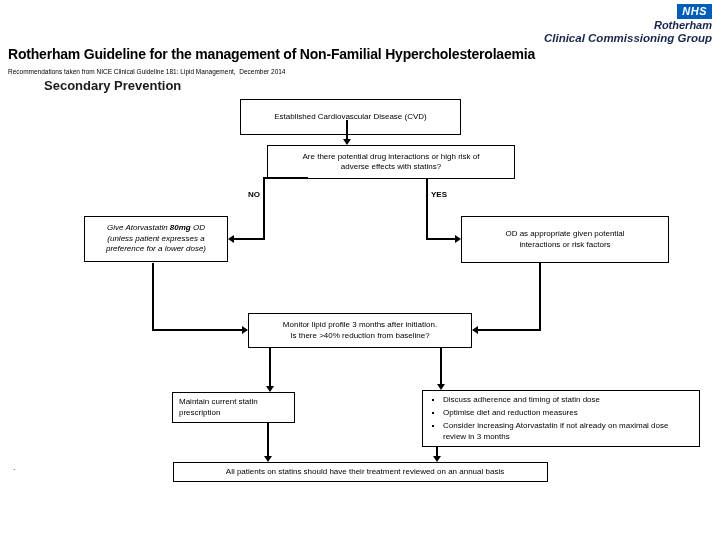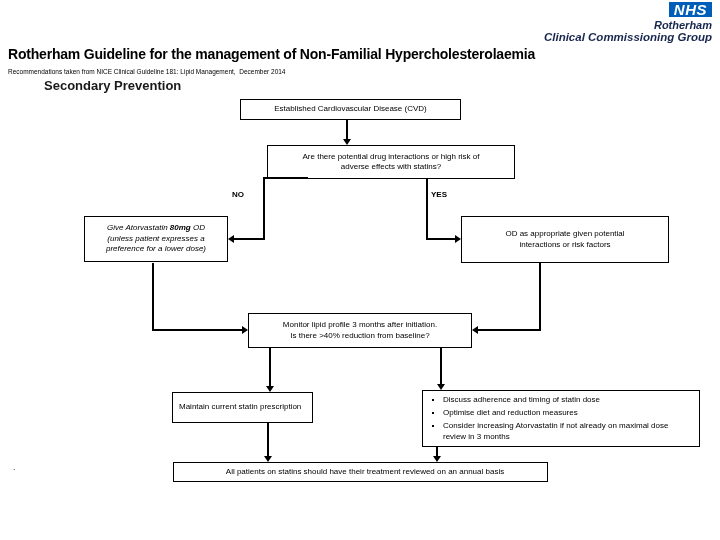--- a/index.html
+++ b/index.html
@@ -4,21 +4,21 @@
 <style>
   html,body{margin:0;padding:0;background:#fff;}
   #page{
     position:relative;width:720px;height:540px;background:#ffffff;
     font-family:"Liberation Sans",sans-serif;color:#000;overflow:hidden;
   }
   
   #logo-block{position:absolute;left:430px;top:2px;width:282px;text-align:right;line-height:1.05;}
   .nhs-badge{
     display:inline-block;background:#005EB8;color:#fff;font-weight:bold;font-style:italic;
-    font-size:15px;line-height:15px;height:15px;padding:0 5px;letter-spacing:.5px;
+    font-size:11px;line-height:15px;height:15px;padding:0 5px;letter-spacing:.5px;
   }
   .org-name{font-size:11px;font-weight:bold;font-style:italic;color:#17264d;margin-top:1px;}
   .org-desc{font-size:11.5px;font-weight:bold;font-style:italic;color:#17264d;}
   #page-title{position:absolute;left:8px;top:46px;font-size:14px;font-weight:bold;letter-spacing:-.2px;white-space:nowrap;}
   #source-note{position:absolute;left:8px;top:68px;font-size:6.5px;white-space:pre;}
   #section-title{position:absolute;left:44px;top:78px;font-size:13px;font-weight:bold;color:#1a1a1a;}
   
   .fc-box{
     position:absolute;border:1px solid #000;background:#fff;box-sizing:border-box;
     display:flex;align-items:center;justify-content:center;
@@ -45,21 +45,21 @@
   <div id="logo-block">
     <span class="nhs-badge"><span>NHS</span></span>
     <div class="org-name">Rotherham</div>
     <div class="org-desc">Clinical Commissioning Group</div>
   </div>
 
   <div id="page-title">Rotherham Guideline for the management of Non-Familial Hypercholesterolaemia</div>
   <div id="source-note">Recommendations taken from NICE Clinical Guideline 181: Lipid Management,  December 2014</div>
   <div id="section-title">Secondary Prevention</div>
 
-  <div class="fc-box" style="left:240px;top:99px;width:221px;height:21px;">
+  <div class="fc-box" style="left:240px;top:99px;width:221px;height:36px;">
     <div class="fc-text">Established Cardiovascular Disease (CVD)</div>
   </div>
 
   <div class="fc-box" style="left:228px;top:145px;width:248px;height:34px;margin-left:39px;">
     <div class="fc-text">
       <div>Are there potential drug interactions or high risk of</div>
       <div>adverse effects with statins?</div>
     </div>
   </div>
 
@@ -78,37 +78,37 @@
     </div>
   </div>
 
   <div class="fc-box" style="left:248px;top:313px;width:224px;height:35px;">
     <div class="fc-text">
       <div>Monitor lipid profile 3 months after initiation.</div>
       <div>Is there &gt;40% reduction from baseline?</div>
     </div>
   </div>
 
-  <div class="fc-box" id="box-maintain" style="left:172px;top:392px;width:141px;height:31px;">
+  <div class="fc-box" id="box-maintain" style="left:172px;top:392px;width:123px;height:31px;">
     <div class="fc-text">Maintain current statin prescription</div>
   </div>
 
   <div class="fc-box" id="box-actions" style="left:422px;top:390px;width:278px;height:57px;">
     <ul>
       <li>Discuss adherence and timing of statin dose</li>
       <li>Optimise diet and reduction measures</li>
       <li>Consider increasing Atorvastatin if not already on maximal dose review in 3 months</li>
     </ul>
   </div>
 
   <div class="fc-box" style="left:173px;top:462px;width:375px;height:20px;padding-left:13px;">
     <div class="fc-text">All patients on statins should have their treatment reviewed on an annual basis</div>
   </div>
 
-  <div class="branch-label" style="left:232px;top:190px;width:28px;">NO</div>
+  <div class="branch-label" style="left:232px;top:190px;width:28px;text-align:right;">NO</div>
   <div class="branch-label" style="left:431px;top:190px;">YES</div>
 
   <div class="ln" style="left:346px;top:120px;width:2px;height:19px;"></div>
   <div class="tri-down" style="left:343px;top:139px;"></div>
 
   <div class="ln" style="left:263px;top:177px;width:45px;height:2px;"></div>
   <div class="ln" style="left:263px;top:177px;width:2px;height:63px;"></div>
   <div class="ln" style="left:233px;top:238px;width:32px;height:2px;"></div>
   <div class="tri-left" style="left:228px;top:235px;"></div>
 

